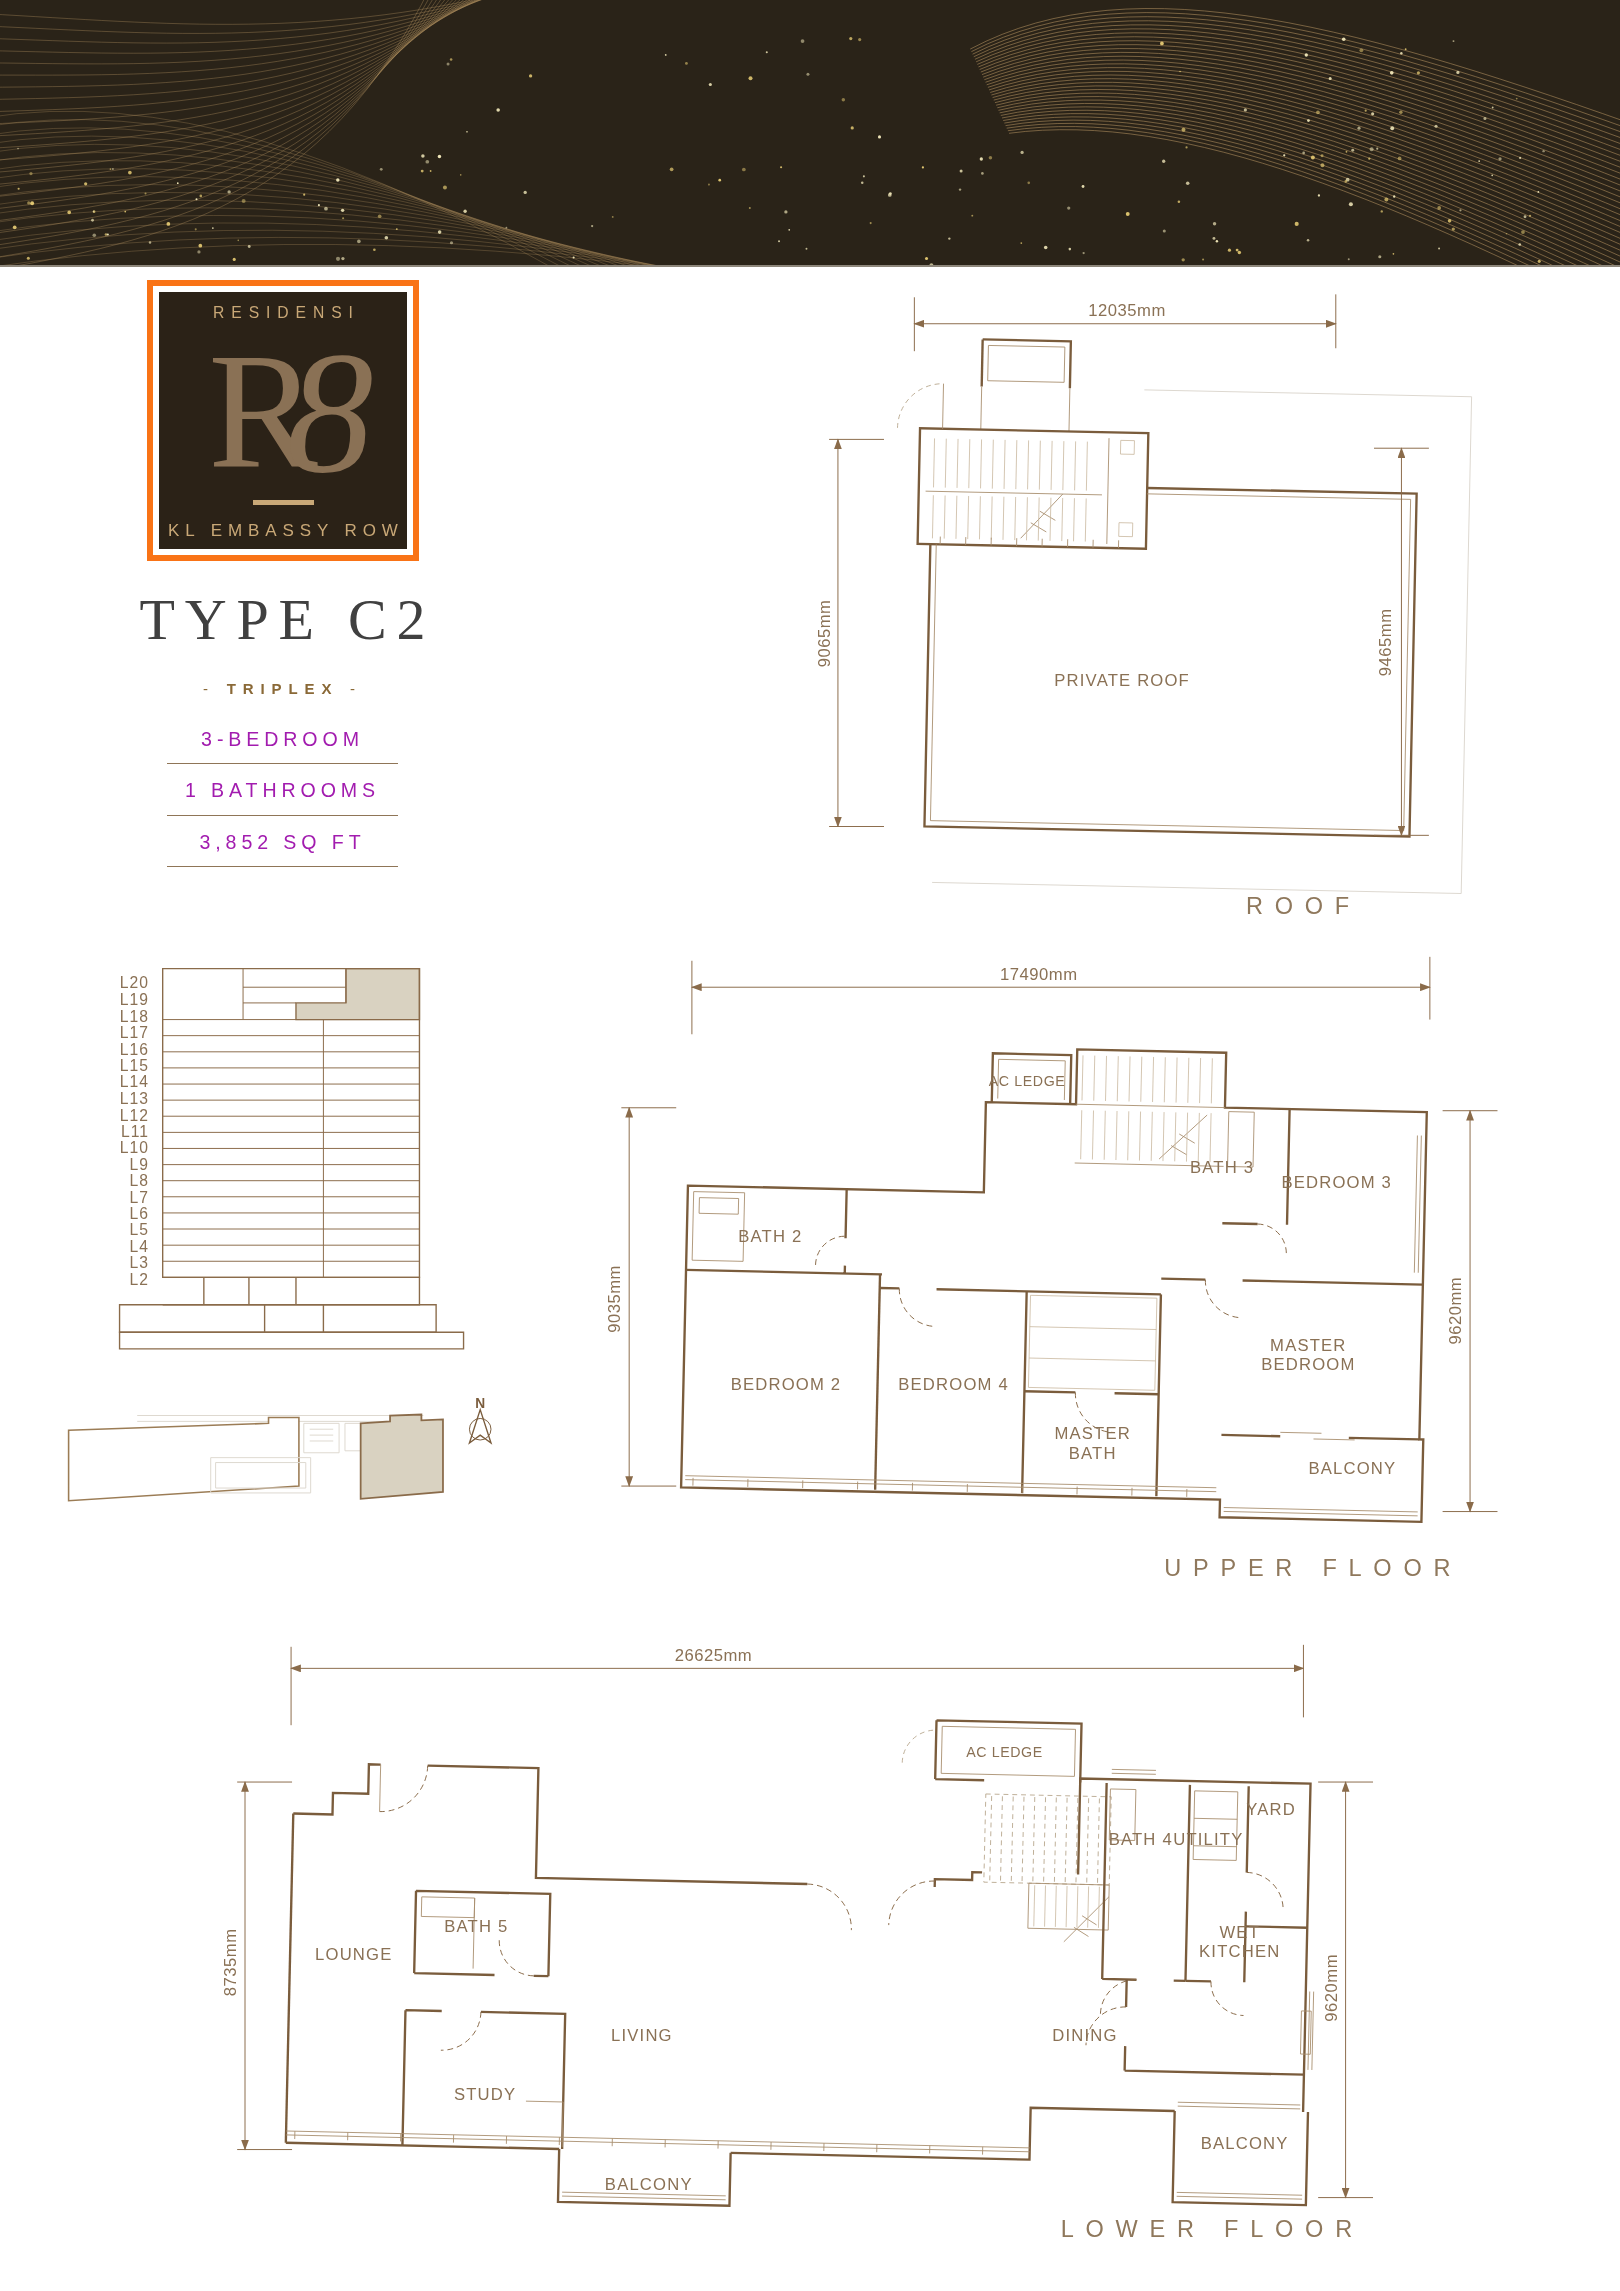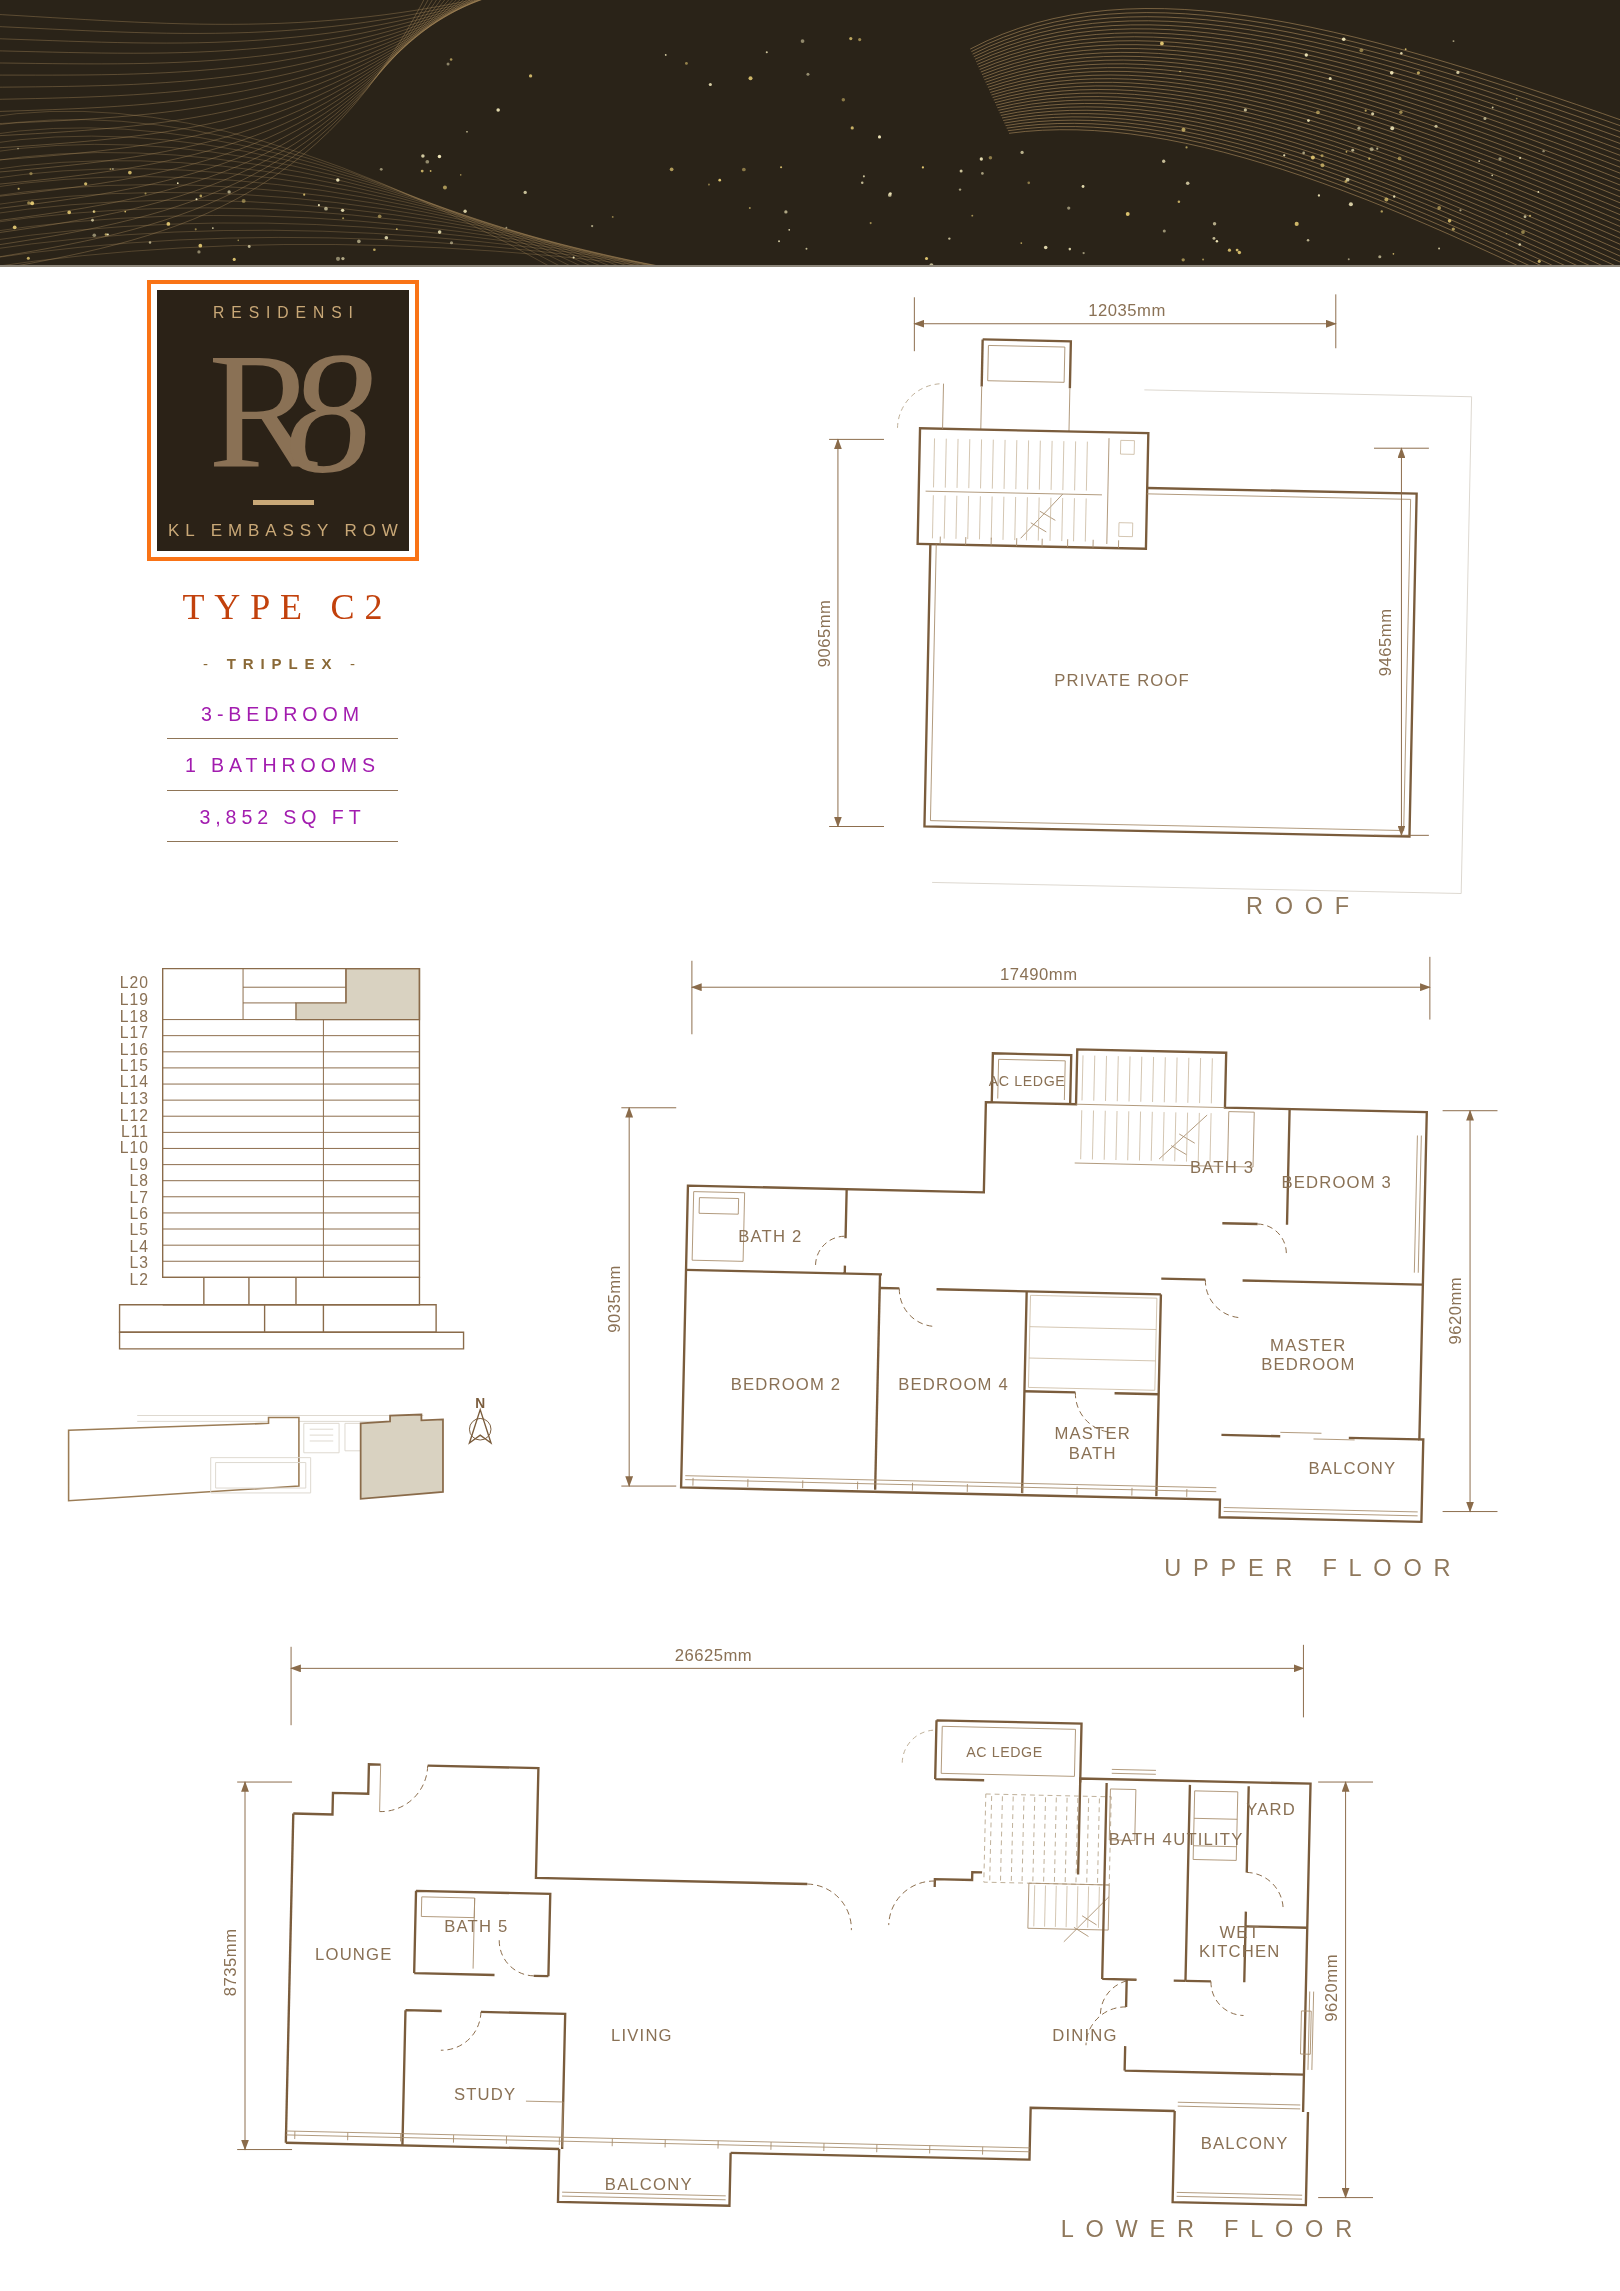--- a/index.html
+++ b/index.html
@@ -4,31 +4,31 @@
 <style>
   html,body{margin:0;padding:0;background:#fff;}
   .page{position:relative;width:1620px;height:2292px;background:#fff;overflow:hidden;
         font-family:"Liberation Sans",sans-serif;}
   
   .banner{position:absolute;left:0;top:0;width:1620px;height:265px;background:#2a2318;
           border-bottom:2px solid #8d867a;}
   .banner svg{position:absolute;left:0;top:0;width:100%;height:100%;}
   
   .logo-box{position:absolute;left:147px;top:280px;width:272px;height:281px;
-            border:4px solid #f97316;background:#fff;padding:5.9px;box-sizing:border-box;}
+            border:6px solid #f97316;background:#fff;padding:5.9px;box-sizing:border-box;}
   .logo-inner{width:100%;height:100%;background:#2b2217;display:flex;flex-direction:column;
               align-items:center;justify-content:center;}
   .brand-top{color:#c9a877;font-size:15.7px;letter-spacing:6.9px;margin:9.8px 0 0 6.9px;}
   .brand-rule{width:61px;height:4.9px;background:#c9a877;margin:2px 0 15.7px;}
   .brand-bottom{color:#c9a877;font-size:17px;letter-spacing:5.9px;margin:0 0 5.9px 5.9px;}
   .mark-svg{display:block;}
   
   .type-block{position:absolute;left:108px;top:586px;width:349px;text-align:center;}
-  .type-title{font-family:"Liberation Serif",serif;font-size:36px;letter-spacing:9.8px;
-              color:#c2410c;padding-left:9.8px;}
+  .type-title{font-family:"Liberation Serif",serif;font-size:58px;letter-spacing:9.8px;
+              color:#404040;padding-left:9.8px;}
   .type-sub{margin-top:27.4px;font-size:15px;font-weight:bold;letter-spacing:6.9px;color:#8a6937;}
   .type-sub .dash{font-weight:normal;margin:0 11.8px;}
   .specs{margin-top:15.7px;}
   .spec{font-size:19.6px;letter-spacing:4.9px;color:#a21caf;padding:14.7px 0 12.7px;
         border-bottom:1.5px solid #8f7557;margin:0 59px;white-space:nowrap;}
   
   .plan-svg{position:absolute;left:0;top:0;width:1620px;height:2292px;}
   .w{stroke:#7a5c3c;stroke-width:2.4;fill:none;}
   .t{stroke:#a98f6e;stroke-width:0.9;fill:none;}
   .lt{stroke:#c9b79d;stroke-width:0.8;fill:none;}

